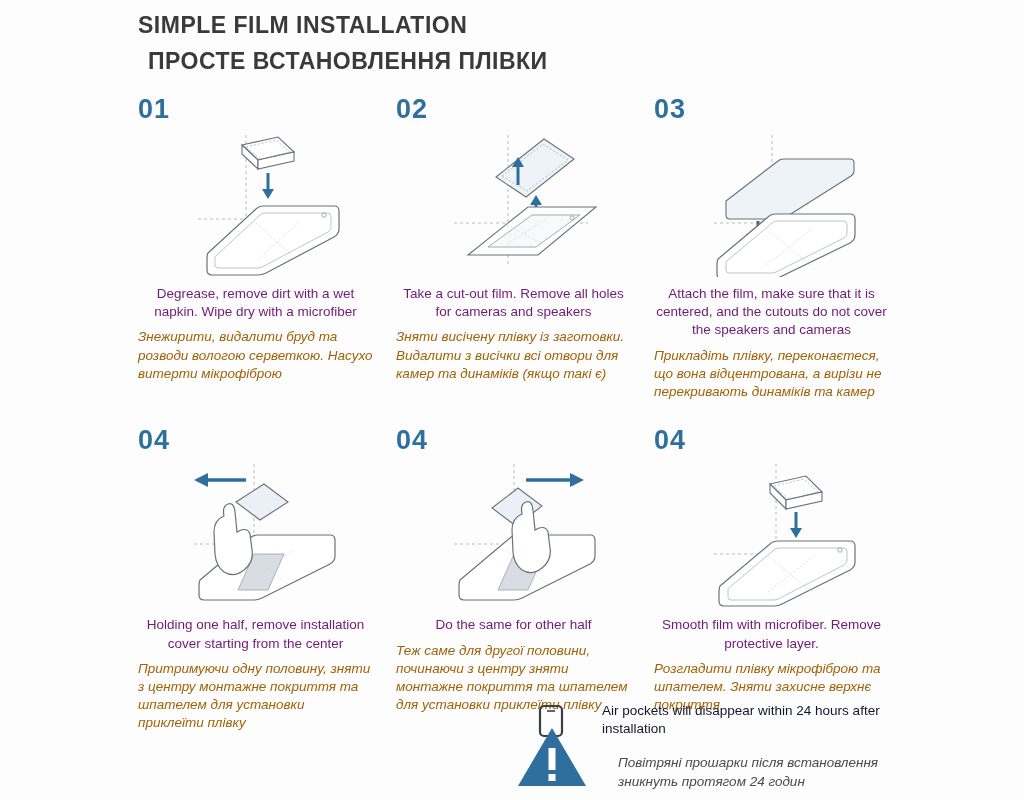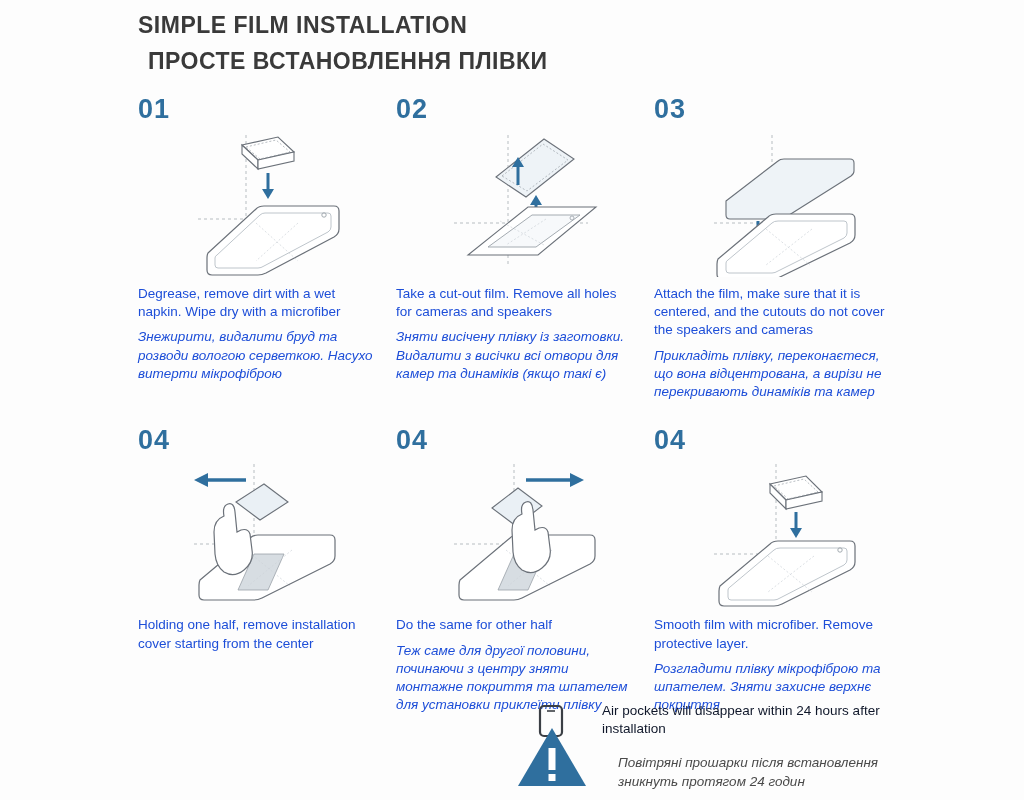--- a/index.html
+++ b/index.html
@@ -68,27 +68,28 @@
   }
   .art {
     height: 152px;
     position: relative;
     margin-bottom: 6px;
   }
   .art svg { display: block; }
   .txt-en {
     font-size: 13.5px;
     line-height: 1.35;
-    color: #1d4ed8;
+    color: #701a75;
     margin: 0 0 7px 0;
+    text-align: center;
   }
   .txt-uk {
     font-size: 13.5px;
     line-height: 1.35;
-    color: #1d4ed8;
+    color: #a16207;
     font-style: italic;
     margin: 0;
   }
   .row2 { margin-top: 26px; }
 
   .footer {
     position: absolute;
     left: 516px;
     top: 702px;
     display: flex;
@@ -269,20 +270,21 @@
               <line x1="108" y1="92" x2="152" y2="128"></line>
               <line x1="154" y1="92" x2="110" y2="128"></line>
             </g>
 
             <g stroke="#6b7179" stroke-width="1.2" fill="#ffffff">
               <path d="M86 58 Q84 48 90 46 Q96 44 97 54 L99 74 L103 72 Q110 70 112 76 L114 92 Q116 104 106 112 Q96 120 86 114 Q78 108 77 96 L76 74 Q76 62 86 58 Z"></path>
             </g>
           </svg>
         </div>
         <p class="txt-en">Holding one half, remove installation cover starting from the center</p>
+        <p class="txt-uk">Притримуючи одну половину, зняти з центру монтажне покриття та шпателем для установки приклеїти плівку</p>
       </div>
 
       <div class="cell">
         <p class="step-num">04</p>
         <div class="art">
           <svg width="235" height="150" viewBox="0 0 235 150">
             <g fill="none" stroke="#9aa1a8" stroke-width="0.7" stroke-dasharray="3 3">
               <line x1="118" y1="6" x2="118" y2="140"></line>
               <line x1="58" y1="86" x2="198" y2="86"></line>
             </g>

